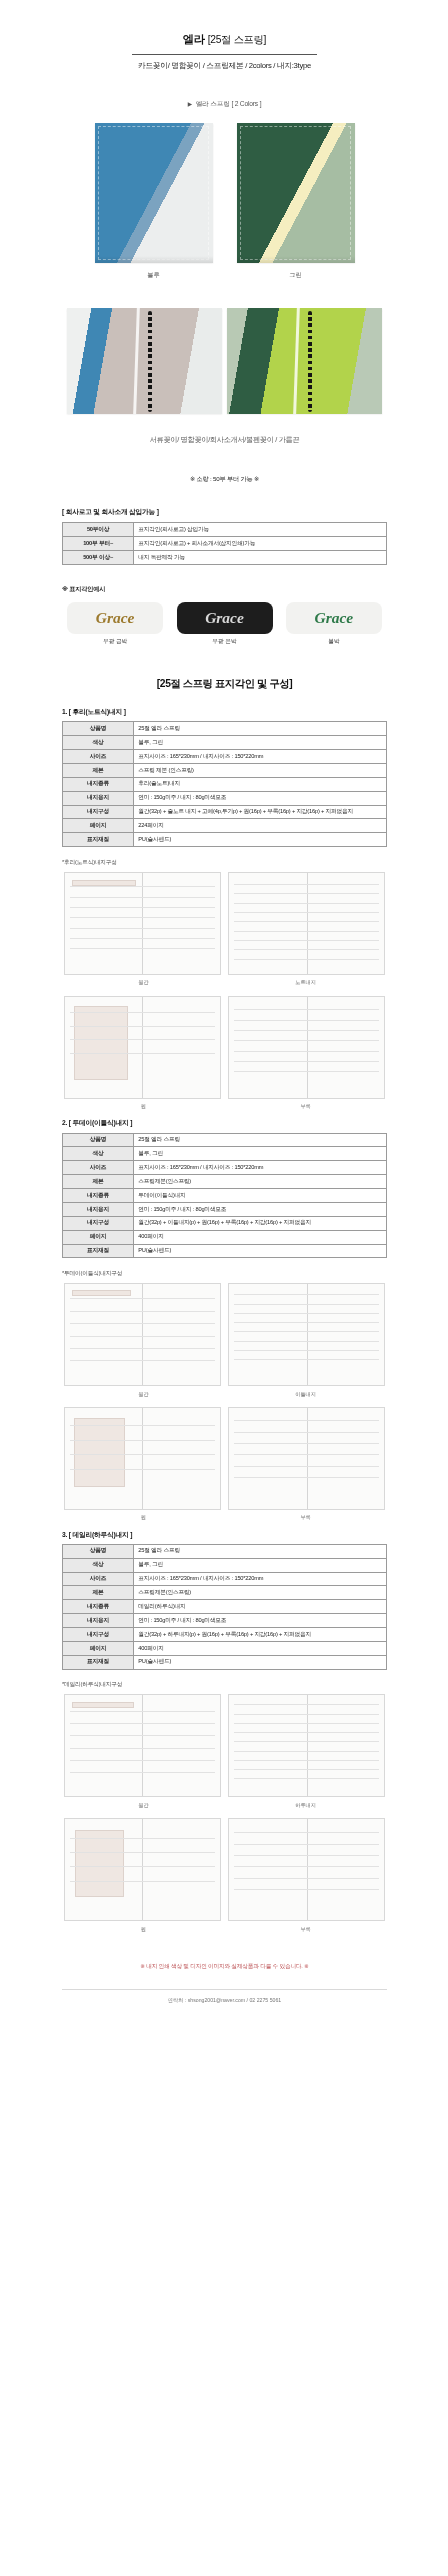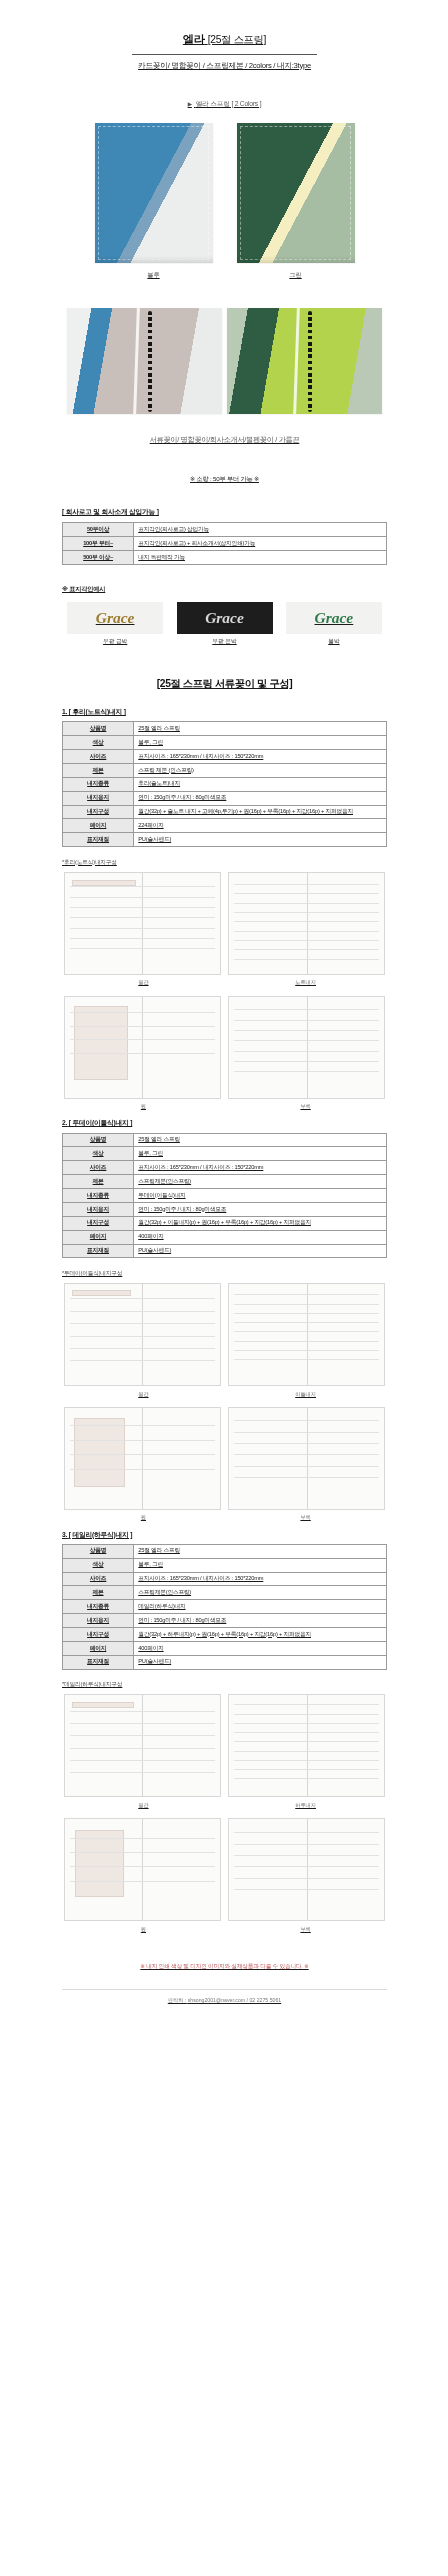--- a/index.html
+++ b/index.html
@@ -6,21 +6,20 @@
   body{
     font-family:"Liberation Sans","DejaVu Sans",sans-serif;
     color:#1a1a1a;
     -webkit-font-smoothing:antialiased;
   }
   .page{
     width:449px;
     margin:0 auto;
     position:relative;
     background:#fff;
-    text-decoration:underline;
   }
 
   
   .header{padding-top:32px;text-align:center;}
   .title-line{
     font-size:11.3px;font-weight:700;letter-spacing:-0.3px;color:#111;
   }
   .title-line .sub{font-weight:400;font-size:10.3px;}
   .title-rule{
     width:185px;height:0.5px;background:#555;margin:7.2px auto 0 auto;
@@ -116,21 +115,21 @@
 
   
   .grace-title{
     font-size:6.2px;font-weight:700;margin:20.6px 0 7.2px 0;letter-spacing:-0.2px;
   }
   .grace-row{display:flex;justify-content:center;gap:13.4px;}
   .grace-cell{width:96px;text-align:center;}
   .grace-box{
     height:32px;display:flex;align-items:center;justify-content:center;
     font-family:"Liberation Serif","DejaVu Serif",serif;
-    font-size:15.5px;font-style:italic;font-weight:700;
+    font-size:15.5px;font-style:italic;font-weight:700;border-radius:8px;
   }
   .g-gold{background:#f2f2f0;color:#9c7a2e;}
   .g-silver{background:#1d1d1d;color:#d9d9d9;}
   .g-green{background:#f2f2f0;color:#2f7a4a;}
   .grace-cap{font-size:5.7px;color:#333;margin-top:4.1px;}
 
   
   .big-head{
     text-align:center;font-size:10.3px;font-weight:700;color:#111;
     margin:31px 0 17.5px 0;letter-spacing:-0.4px;
@@ -255,21 +254,21 @@
       <div class="grace-cell">
         <div class="grace-box g-silver">Grace</div>
         <div class="grace-cap">무광 은박</div>
       </div>
       <div class="grace-cell">
         <div class="grace-box g-green">Grace</div>
         <div class="grace-cap">볼박</div>
       </div>
     </div>
 
-    <div class="big-head">[25절 스프링 서류꽂이 및 구성]</div>
+    <div class="big-head">[25절 스프링 표지각인 및 구성]</div>
 
     <div>
       <div class="num-head">
         <span>1.</span>
         <span>[ 후리(노트식)내지 ]</span>
       </div>
       <table class="kt">
         <tbody>
           <tr>
               <td class="k">상품명</td>

